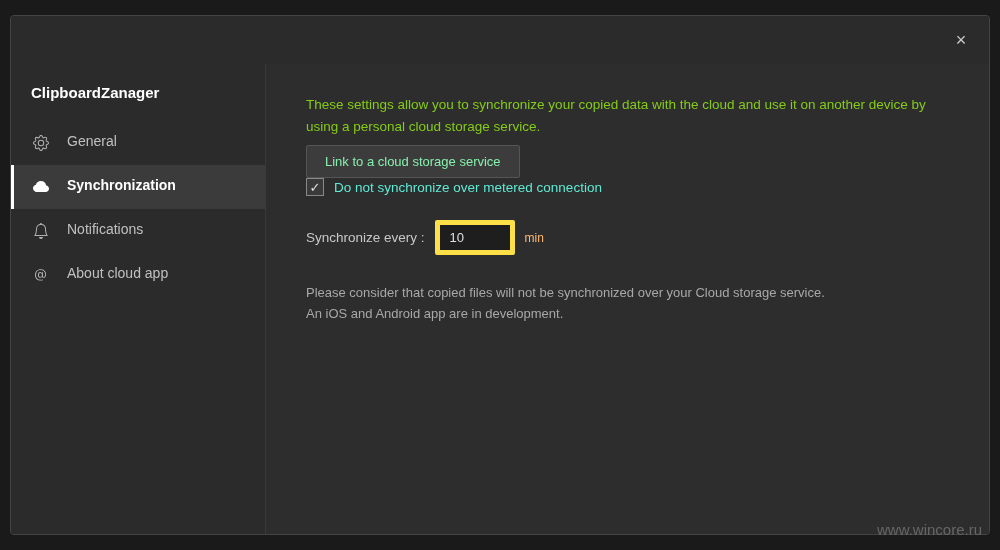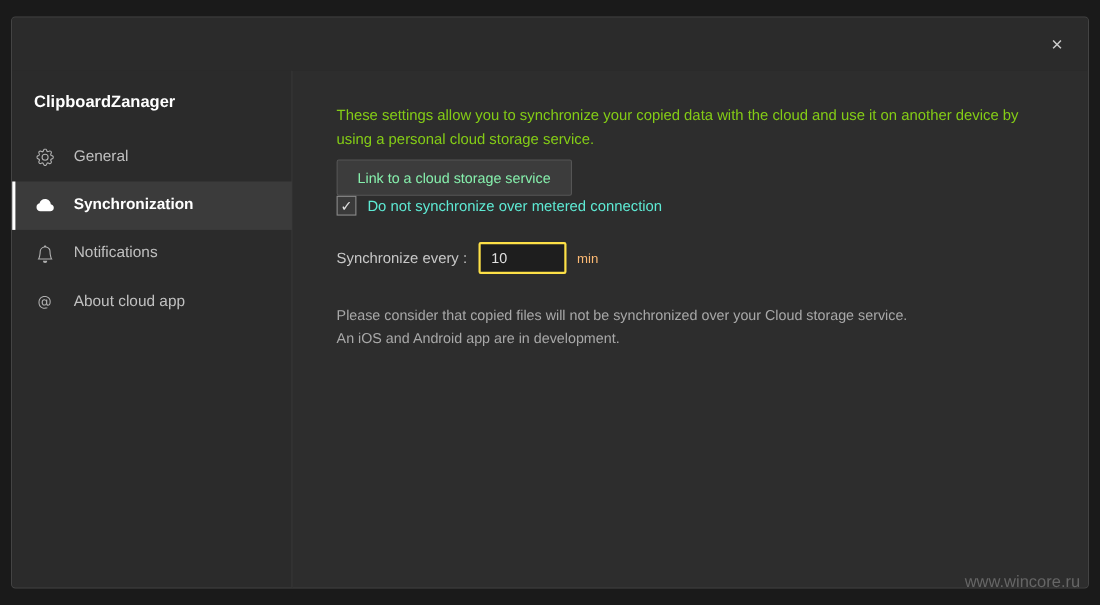--- a/index.html
+++ b/index.html
@@ -182,21 +182,21 @@
     }
 
     .sync-label {
       color: #c8c8c8;
       font-size: 13.5px;
     }
 
     .sync-input {
       width: 80px;
       background: #1e1e1e;
-      border: 2px solid #fde047;
+      border: 5px solid #fde047;
       color: #e0e0e0;
       padding: 5px 10px;
       font-size: 13px;
       border-radius: 2px;
       text-align: left;
     }
 
     .sync-unit {
       color: #fdba74;
       font-size: 12px;

